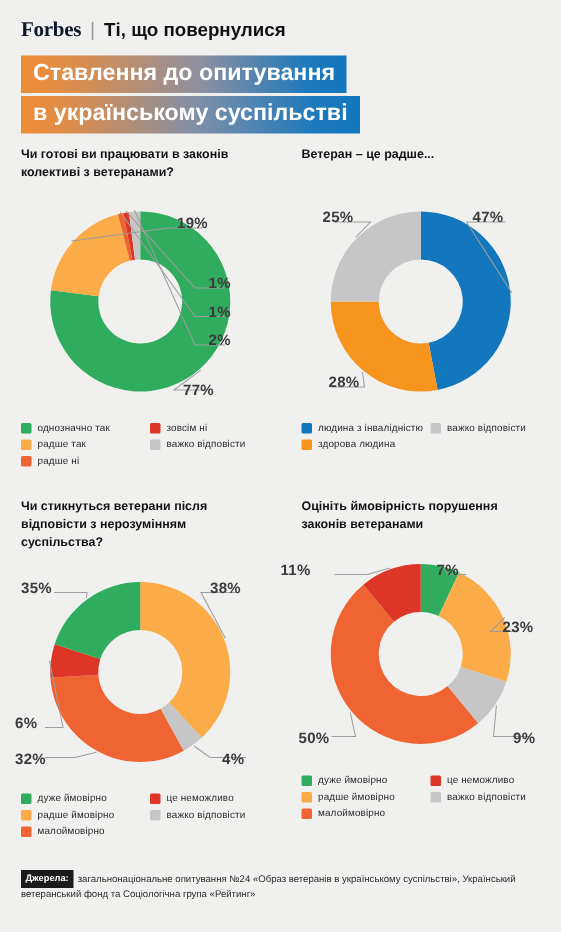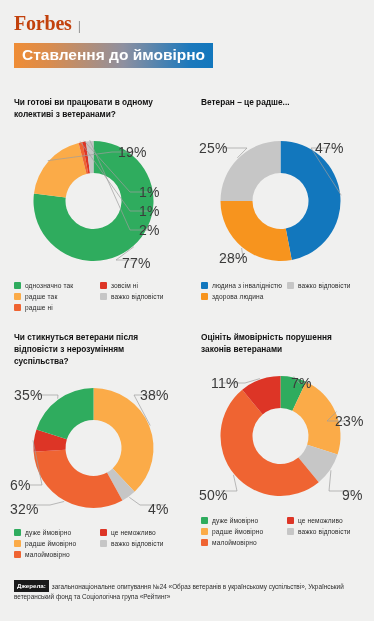--- a/index.html
+++ b/index.html
@@ -10,21 +10,21 @@
     color:#1a1a1a;
     overflow:hidden;
     position:relative;
   }
   .page{width:374px;height:621px;position:relative;box-sizing:border-box;}
 
   
   .brandbar{display:flex;align-items:baseline;padding:12px 0 0 14px;}
   .forbes-logo{
     font-family:"Liberation Serif","DejaVu Serif",serif;
-    font-weight:bold;font-size:20px;letter-spacing:-0.2px;color:#c2410c;
+    font-weight:bold;font-size:14px;letter-spacing:-0.2px;color:#0f172a;
   }
   .brand-sep{color:#9a9a9a;font-size:13px;margin:0 6px;font-weight:400;}
   .brand-tag{font-size:12.5px;font-weight:bold;color:#111;}
 
   .title-wrap{margin:8px 0 0 14px;}
   .title-line{
     display:inline-block;
     font-size:15.5px;font-weight:bold;color:#fff;
     padding:3px 8px 4px 8px;
     line-height:1.15;
@@ -45,21 +45,21 @@
     font-size:8.3px;font-weight:bold;line-height:1.45;
     color:#111;margin:0 0 6px 0;padding:0 10px 0 14px;
     min-height:24px;
   }
   .cell.c2 .q,.cell.c4 .q{padding-left:14px;}
 
   .chartbox{position:relative;width:187px;height:150px;}
   svg.donut{display:block;position:absolute;left:0;top:0;}
 
   .pct{
-    position:absolute;font-size:14px;font-weight:normal;color:#3b3b3b;
+    position:absolute;font-size:10px;font-weight:bold;color:#3b3b3b;
     white-space:nowrap;letter-spacing:0.2px;
   }
 
   
   .legend{
     display:flex;flex-wrap:wrap;
     padding:4px 8px 0 14px;
     width:187px;box-sizing:border-box;
   }
   .legend .li{
@@ -86,30 +86,32 @@
   }
 </style>
 </head>
 <body>
 
 <div class="page">
 
   <div class="brandbar">
     <span class="forbes-logo">Forbes</span>
     <span class="brand-sep">|</span>
+    <span class="brand-tag">Ті, що повернулися</span>
   </div>
 
   <div class="title-wrap">
-    <div class="title-line l1">Ставлення до ймовірно</div><br>
+    <div class="title-line l1">Ставлення до опитування</div><br>
+    <div class="title-line l2">в українському суспільстві</div>
   </div>
 
   <div class="grid">
 
     <div class="cell c1">
-      <div class="q">Чи готові ви працювати в одному колективі з ветеранами?</div>
+      <div class="q">Чи готові ви працювати в законів колективі з ветеранами?</div>
       <div class="chartbox">
         <svg class="donut" width="187" height="150" viewBox="0 0 187 150">
           <g id="g-chart-1">
               <path d="M 93.5 15 A 60 60 0 1 1 33.973117921131326 67.48000598614178 L 65.72078836319461 71.4906694601995 A 28 28 0 1 0 93.5 47 Z" fill="#2fac5e"></path>
               <path d="M 33.973117921131326 67.48000598614178 A 60 60 0 0 1 78.57860677010873 16.88501033228213 L 86.53668315938407 47.87967148839833 A 28 28 0 0 0 65.72078836319461 71.4906694601995 Z" fill="#fbab48"></path>
               <path d="M 78.57860677010873 16.88501033228213 A 60 60 0 0 1 82.25712112485658 16.06276495627867 L 88.25332319159973 47.49595697959671 A 28 28 0 0 0 86.53668315938407 47.87967148839833 Z" fill="#ef6432"></path>
               <path d="M 82.25712112485658 16.06276495627867 A 60 60 0 0 1 85.98000598614178 15.473117921131326 L 89.9906694601995 47.220788363194615 A 28 28 0 0 0 88.25332319159973 47.49595697959671 Z" fill="#dd3526"></path>
               <path d="M 85.98000598614178 15.473117921131326 A 60 60 0 0 1 93.50000000000004 15 L 93.50000000000001 47 A 28 28 0 0 0 89.9906694601995 47.220788363194615 Z" fill="#c6c6c6"></path>
             </g>
           <g id="l-chart-1" stroke="#9d9d9d" stroke-width="0.7" fill="none">
@@ -160,21 +162,21 @@
               <path d="M 33.5 75.00000000000001 A 60 60 0 0 1 93.49999999999999 15 L 93.5 47 A 28 28 0 0 0 65.5 75 Z" fill="#c6c6c6"></path>
             </g>
           <g id="l-chart-2" stroke="#9d9d9d" stroke-width="0.7" fill="none">
               <path d="M 154.22927984078788 69.25939288757063 L 124 22 L 150 22"></path>
               <path d="M 54.61713662532995 122.00130780932315 L 56 132 L 34 132"></path>
               <path d="M 50.366486347620594 31.866486347620608 L 60 22 L 36 22"></path>
             </g>
         </svg>
         <div class="pct" style="left:128px;top:14px;">47%</div>
         <div class="pct" style="left:32px;top:124px;">28%</div>
-        <div class="pct" style="left:12px;top:14px;">25%</div>
+        <div class="pct" style="left:28px;top:14px;">25%</div>
       </div>
       <div class="legend cols">
         <div class="li">
             <span class="sw" style="background: rgb(18, 119, 189);"></span>
             <span class="lt">людина з інвалідністю</span>
           </div>
         <div class="li">
             <span class="sw" style="background: rgb(198, 198, 198);"></span>
             <span class="lt">важко відповісти</span>
           </div>
@@ -250,21 +252,21 @@
               <path d="M 149.48303216672286 50.77397867127838 L 140 60 L 158 60"></path>
               <path d="M 143.95191503074827 109.28708604897997 L 142 130 L 166 130"></path>
               <path d="M 46.49869219067686 113.88286337467008 L 50 130 L 34 130"></path>
               <path d="M 72.83698686503718 17.606273093792268 L 58 22 L 36 22"></path>
             </g>
         </svg>
         <div class="pct" style="left:104px;top:14px;">7%</div>
         <div class="pct" style="left:148px;top:52px;">23%</div>
         <div class="pct" style="left:155px;top:126px;">9%</div>
         <div class="pct" style="left:12px;top:126px;">50%</div>
-        <div class="pct" style="left:24px;top:14px;">11%</div>
+        <div class="pct" style="left:0;top:14px;">11%</div>
       </div>
       <div class="legend cols">
         <div class="li">
             <span class="sw" style="background: rgb(47, 172, 94);"></span>
             <span class="lt">дуже ймовірно</span>
           </div>
         <div class="li">
             <span class="sw" style="background: rgb(221, 53, 38);"></span>
             <span class="lt">це неможливо</span>
           </div>

